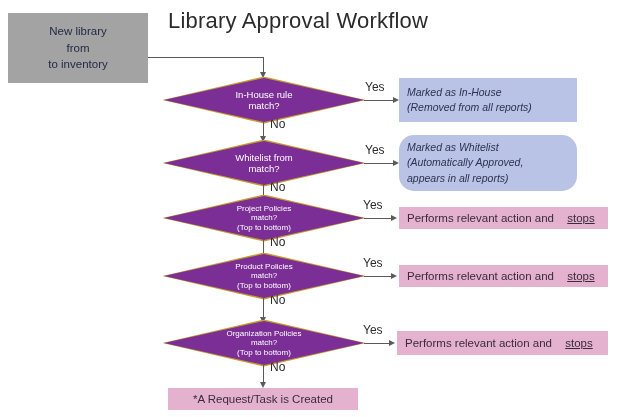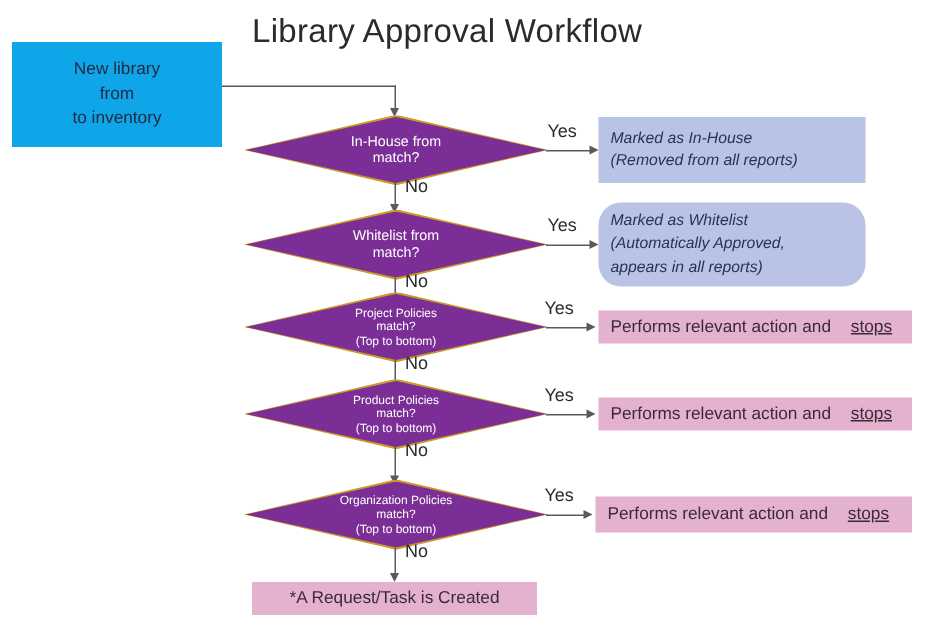--- a/index.html
+++ b/index.html
@@ -27,24 +27,24 @@
     color: #2b2b2b;
     font-weight: 400;
     letter-spacing: 0.2px;
     white-space: nowrap;
   }
 
   
   .start-box {
     position: absolute;
     left: 8px;
-    top: 28px;
+    top: 13px;
     width: 140px;
     height: 70px;
-    background: #0ea5e9;
+    background: #a3a3a3;
     display: flex;
     align-items: center;
     justify-content: center;
     text-align: center;
     font-size: 11.5px;
     color: #212b45;
     line-height: 1.45;
   }
 
   
@@ -158,21 +158,21 @@
   </div>
 
   <div class="hline" style="left:148px; top:57px; width:116px;"></div>
   <div class="vline" style="left:263px; top:57px; height:16px;"></div>
   <div class="arrow-d" style="left:260px; top:72px;"></div>
 
   <div class="diamond-wrap" style="left:164px; top:78px;">
     <div class="diamond-border"></div>
     <div class="diamond-shape"></div>
     <div class="diamond-label">
-      <span class="dl-big">In-House from</span>
+      <span class="dl-big">In-House rule</span>
       <span class="dl-big">match?</span>
     </div>
   </div>
 
   <div class="hline" style="left:364px; top:100px; width:30px;"></div>
   <div class="arrow-r" style="left:393px; top:96.5px;"></div>
   <div class="edge-label" style="left:365px; top:80px;">Yes</div>
 
   <div class="res-box res-blue" style="left:399px; top:78px; width:178px; height:44px;">
     <div>Marked as In-House</div>

